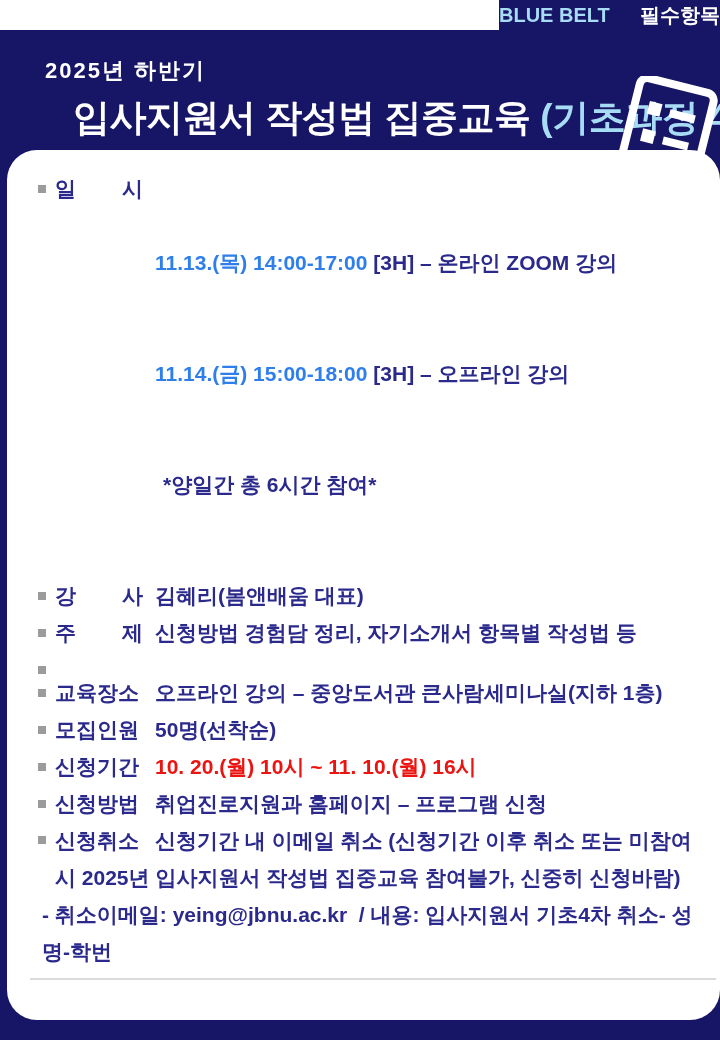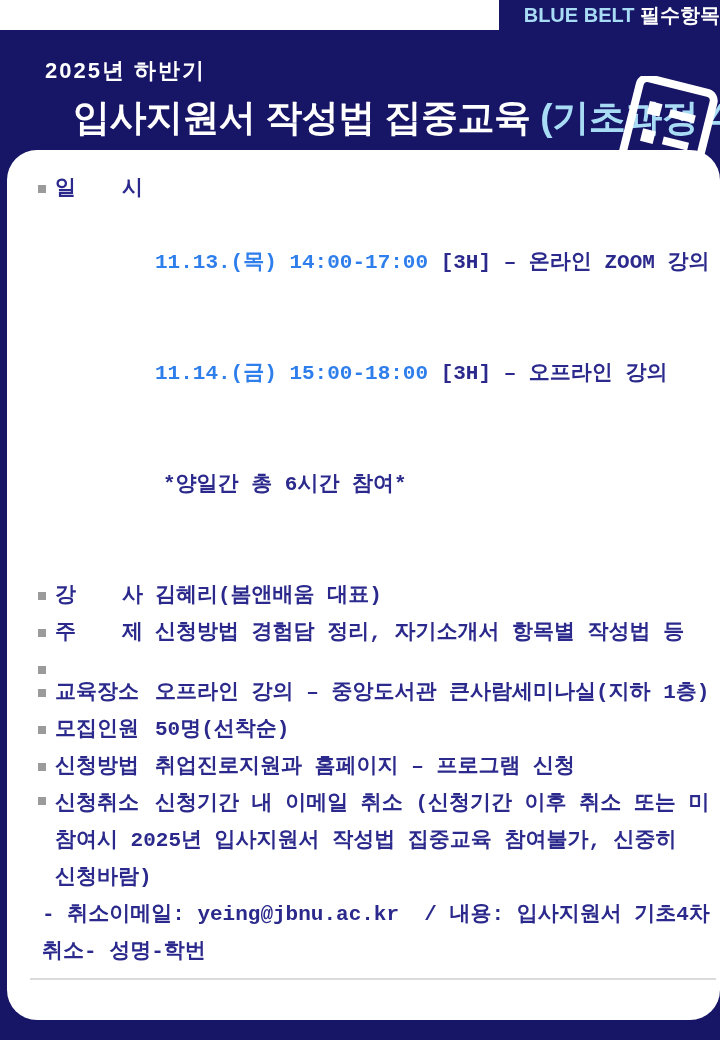--- a/index.html
+++ b/index.html
@@ -7,39 +7,39 @@
   body {
     position:relative;
     background:#ffffff;
     font-family:"Liberation Sans", sans-serif;
     overflow:hidden;
   }
   
   .top-badge {
     position:absolute; top:0; left:499px; width:221px; height:31px;
     background:#171566;
-    display:flex; align-items:center; justify-content:flex-end;
+    display:flex; align-items:center; justify-content:space-between;
     font-size:20px; font-weight:bold; white-space:pre;
   }
   .top-badge .hl { color:#A8DCF4; }
   .top-badge .rest { color:#ffffff; }
   
   .backdrop {
     position:absolute; top:30px; left:0; width:720px; height:1010px;
     background:#171566; z-index:1;
   }
   .header { padding:26px 0 0 45px; color:#ffffff; }
   .header .subtitle { font-size:22px; font-weight:bold; letter-spacing:2px; }
   .header .title { font-size:37px; font-weight:800; margin-top:7px; letter-spacing:-0.5px; white-space:nowrap;margin-left:28px; }
   .header .title .accent { color:#A8DCF4; }
   .doc-icon { position:absolute; top:46px; right:2px; }
   
   .card {
     position:absolute; top:150px; left:7px; width:713px; height:870px;
-    background:#ffffff; border-radius:30px; z-index:2;font-family:Liberation Mono, monospace;
+    background:#ffffff; border-radius:30px; z-index:2;
   }
   
   .info { padding:20px 10px 0 31px; }
   .row {
     display:grid; grid-template-columns:17px 100px 1fr;
     font-size:21px; font-weight:bold; color:#2B2A8C;
     line-height:37px; align-items:start;
   }
   .bullet { width:8px; height:8px; background:#9B9B9B; margin-top:15px; }
   .label {
@@ -138,20 +138,25 @@
       <span class="label">교육장소</span>
       <span class="value">오프라인 강의 – 중앙도서관 큰사람세미나실(지하 1층)</span>
     </div>
 
     <div class="row">
       <span class="bullet"></span>
       <span class="label">모집인원</span>
       <span class="value">50명(선착순)</span>
     </div>
 
+    <div class="row">
+      <span class="bullet"></span>
+      <span class="label">신청기간</span>
+      <span class="value red">10. 20.(월) 10시 ~ 11. 10.(월) 16시</span>
+    </div>
 
     <div class="row">
       <span class="bullet"></span>
       <span class="label">신청방법</span>
       <span class="value">취업진로지원과 홈페이지 – 프로그램 신청</span>
     </div>
 
     <div class="cancel">
       <span class="bullet-inline"></span><span class="label-inline">신청취소</span><span>신청기간 내 이메일 취소 (신청기간 이후 취소 또는 미참여시 2025년 입사지원서 작성법 집중교육 참여불가, 신중히 신청바람)</span>
     </div>

